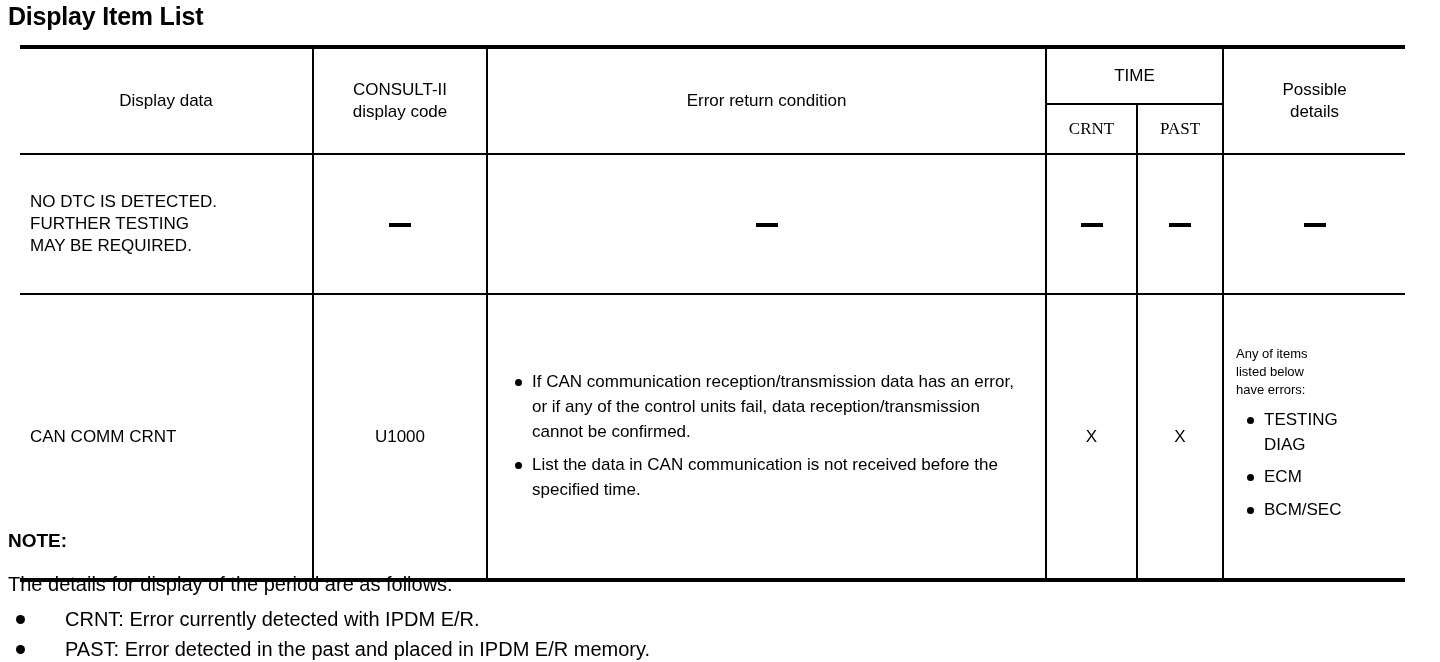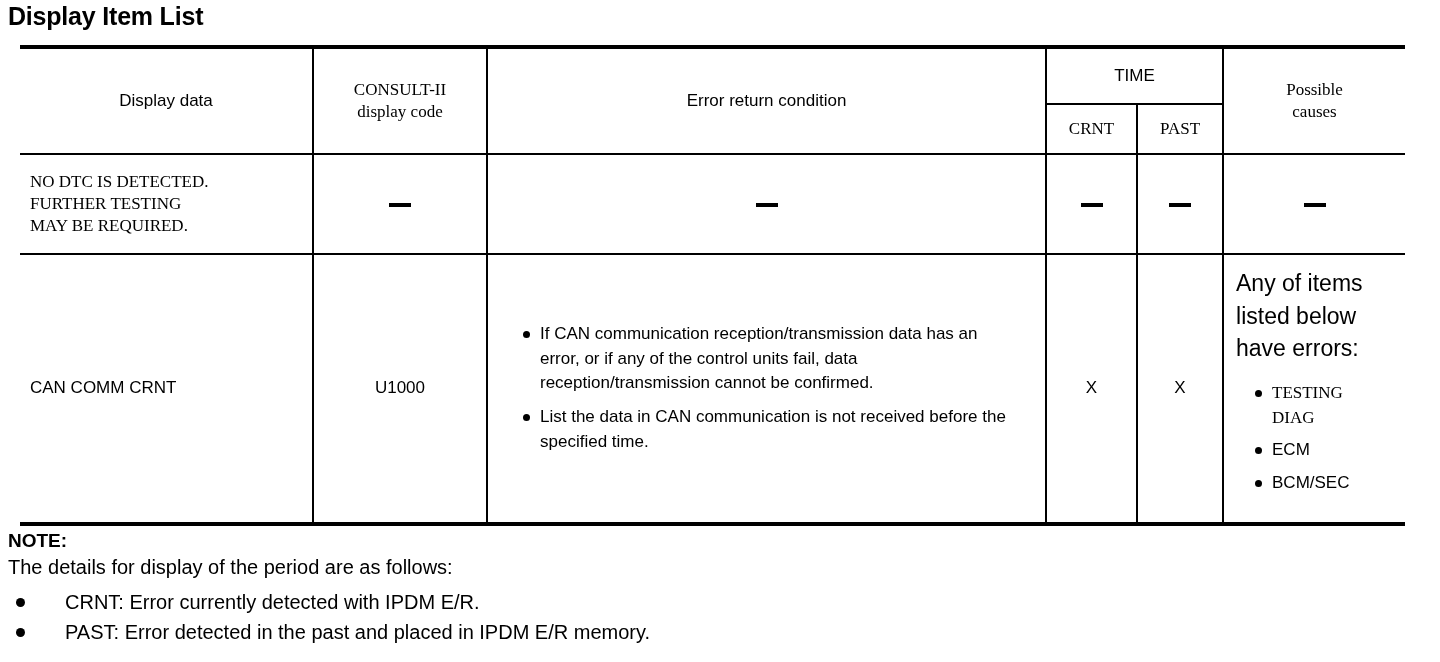--- a/index.html
+++ b/index.html
@@ -52,21 +52,21 @@
   
   .rule-thick-top  { border-top: 4px solid #000 !important; }
   .rule-thick-bot  { border-bottom: 4px solid #000 !important; }
   .rule-thin-bot   { border-bottom: 2px solid #000 !important; }
   .div-left        { border-left: 2px solid #000 !important; }
   .div-right       { border-right: 2px solid #000 !important; }
 
   .ctr  { text-align: center; }
   .lft  { text-align: left; }
 
-  .cell-pad { padding: 0 10px !important; }
+  .cell-pad { padding: 20px 10px !important; }
 
   
   .hd { height: 52px; }
   .hd-tall { height: 104px; }
 
   .hdr-sub { height: 46px; font-family: Liberation Serif, serif; }
 
   
   .row1 td { height: 98px; }
   .row2 td { height: 243px; }
@@ -78,21 +78,21 @@
     height: 4px;
     background: #000;
     vertical-align: middle;
   }
 
   .xmark { font-size: 17px; }
 
   
   ul.bullets {
     list-style: none;
-    margin: 16px;
+    margin: 8px;
     padding: 0;
   }
   ul.bullets > li {
     position: relative;
     padding-left: 20px;
     margin-bottom: 9px;
     font-size: 17px;
     line-height: 1.45;
   }
   ul.bullets > li:last-child { margin-bottom: 0; }
@@ -104,46 +104,46 @@
     width: 7px;
     height: 7px;
     border-radius: 50%;
     background: #000;
   }
 
   .cond-cell { padding: 10px 14px 10px 16px !important; vertical-align: middle; }
   .cause-cell { padding: 12px 10px 10px 12px !important; vertical-align: top; }
 
   .cause-intro {
-    font-size: 23px;
+    font-size: 13px;
     line-height: 1.42;
     margin-bottom: 8px;
     white-space: pre-line;
   }
   ul.cause-list > li { margin-bottom: 8px; }
 
-  .disp-items { white-space: pre-line; line-height: 1.42; font-family: Liberation Serif, serif; }
+  .disp-items { white-space: pre-line; line-height: 1.42; }
 
   
   .note-block {
     position: absolute;
     left: 8px;
     top: 510px;
     width: 1400px;
   }
   .note-title {
     font-size: 19px;
     font-weight: bold;
     line-height: 1.25;
     margin-top: 19px;
   }
   .note-lead {
     font-size: 20px;
     line-height: 1.3;
-    margin-top: 1px;
+    margin-top: 18px;
   }
   ul.note-bullets {
     list-style: none;
     margin: 7px 0 0 0;
     padding: 0;
   }
   ul.note-bullets > li {
     position: relative;
     padding-left: 57px;
     font-size: 20px;
@@ -177,21 +177,21 @@
     </colgroup>
 
     <thead>
       <tr>
         <th class="ctr hd-tall rule-thick-top rule-thin-bot div-right" rowspan="2">Display data</th>
         <th class="ctr hd-tall rule-thick-top rule-thin-bot div-right disp-items" rowspan="2">CONSULT-II
 display code</th>
         <th class="ctr hd-tall rule-thick-top rule-thin-bot div-right" rowspan="2">Error return condition</th>
         <th class="ctr hd rule-thick-top rule-thin-bot div-right div-left" colspan="2">TIME</th>
         <th class="ctr hd-tall rule-thick-top rule-thin-bot disp-items" rowspan="2">Possible
-causes</th>
+details</th>
       </tr>
       <tr>
         <th class="ctr hdr-sub rule-thin-bot div-right div-left">CRNT</th>
         <th class="ctr hdr-sub rule-thin-bot div-right">PAST</th>
       </tr>
     </thead>
 
     <tbody>
 
       <tr class="row1">

